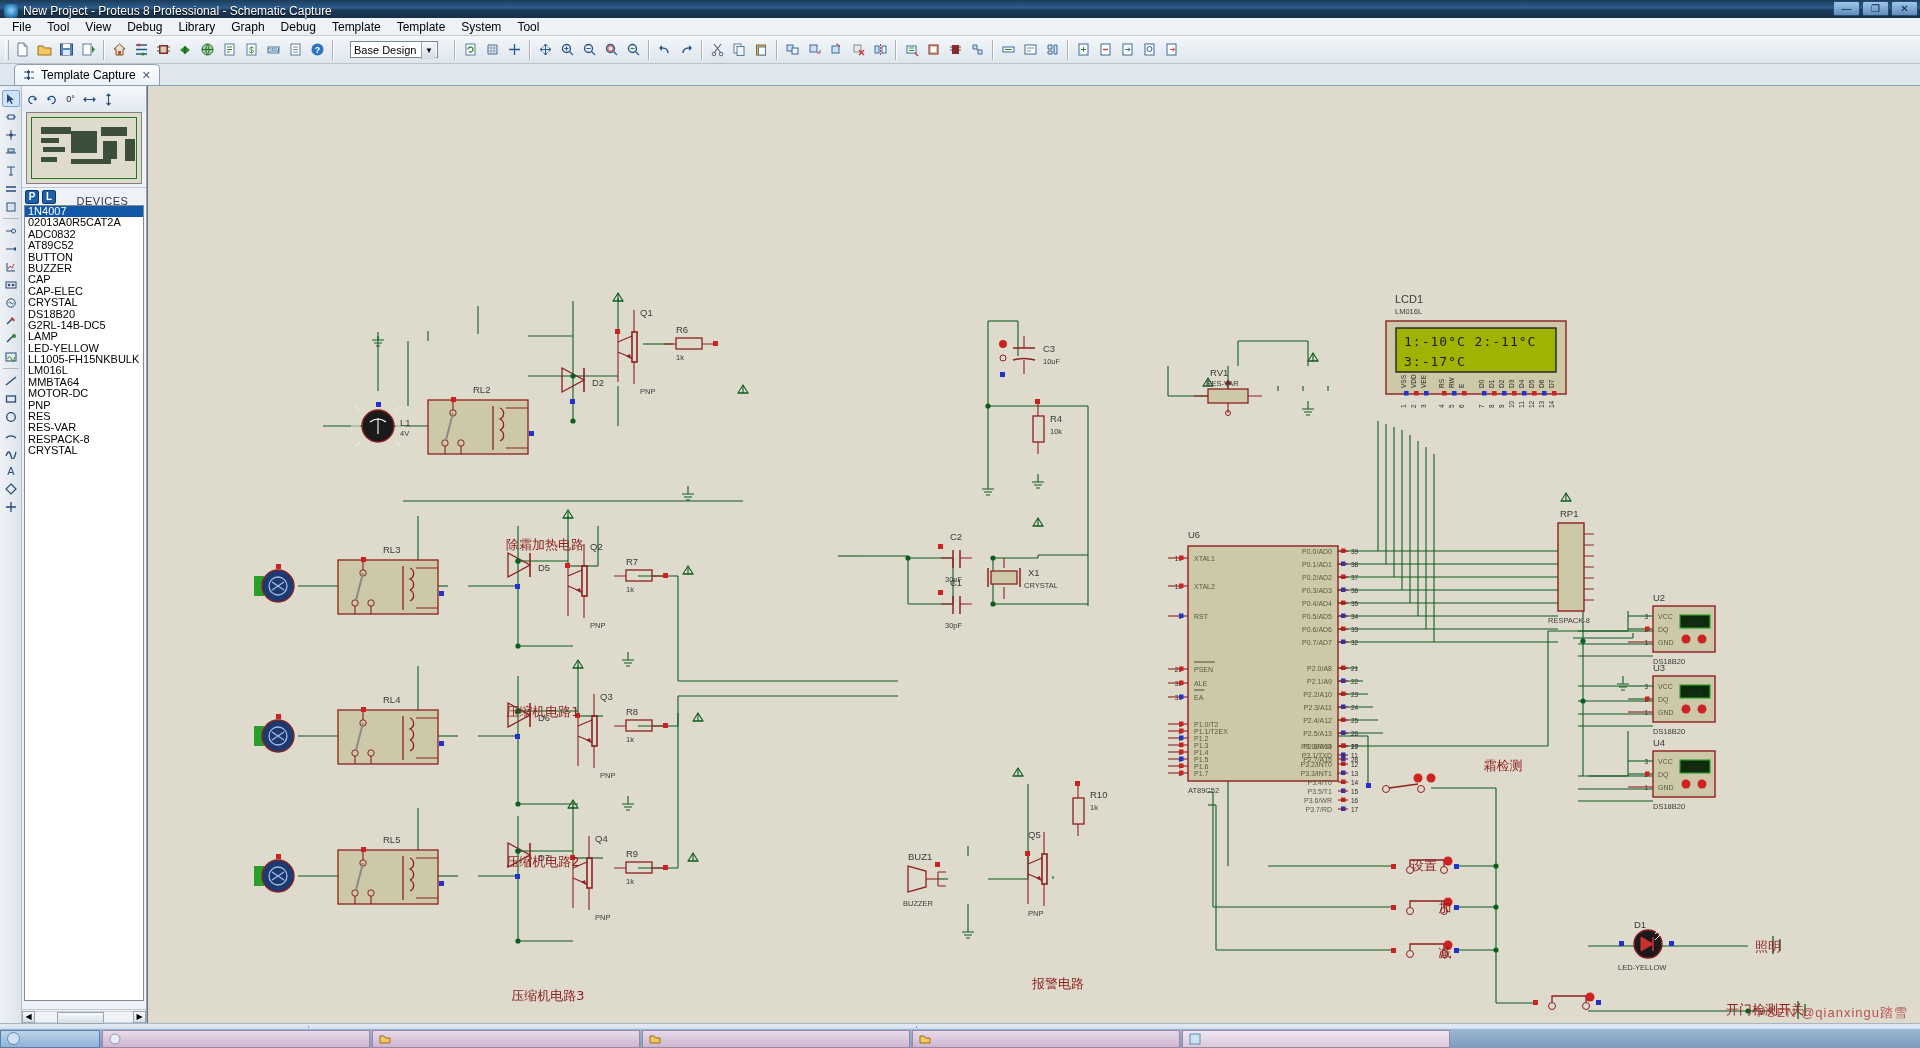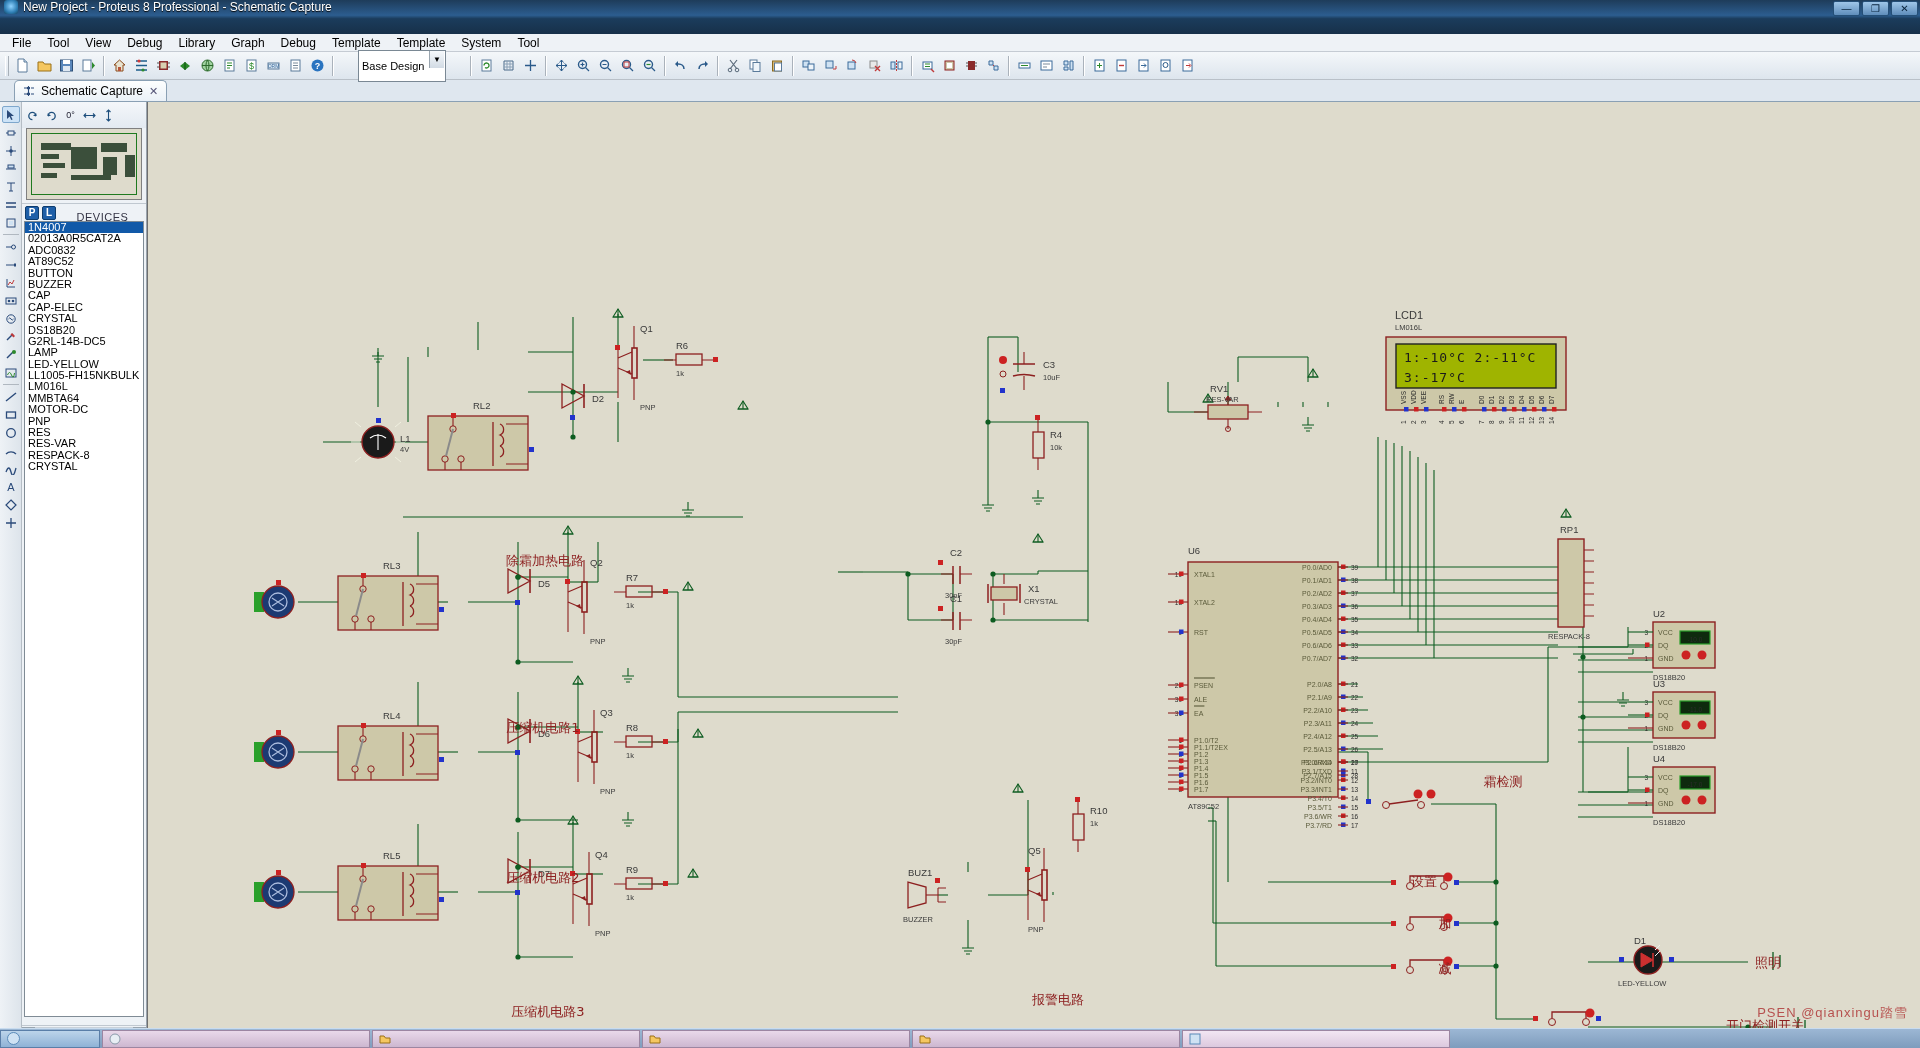--- a/index.html
+++ b/index.html
@@ -8,23 +8,23 @@
     width:1920px; height:1048px;
     font-family:"Liberation Sans", sans-serif;
     font-size:12px;
     background:#d4d0c8;
     overflow:hidden;
     position:relative;
   }
 
   
   #titlebar{
-    height:34px;
+    height:18px;
     background:linear-gradient(to bottom,#1e3c5a 0%, #2c5d8f 45%, #1b3c5c 55%, #173049 100%);
-    display:flex; align-items:flex-start; color:#fff;
+    display:flex; align-items:flex-end; color:#fff;
     padding-left:4px; position:relative;
   }
   #titlebar .tb-icon{
     width:14px;height:14px;margin-right:5px;
     background:radial-gradient(circle at 50% 45%, #8fd3ff 0%, #2f7fb5 60%, #14445f 100%);
     border-radius:3px; flex:none;
   }
   #titlebar .tb-text{ font-size:12px; text-shadow:0 1px 1px #000; }
   #titlebar .tb-btns{ position:absolute; right:2px; top:1px; display:flex; gap:2px; }
   #titlebar .tb-btns div{
@@ -48,23 +48,23 @@
     padding-left:3px; gap:1px;
   }
   .tbtn{
     width:21px;height:21px;display:flex;align-items:center;justify-content:center;
     border:1px solid transparent; border-radius:2px; font-size:13px; line-height:1;
     color:#24415c;
   }
   .tsep{ width:2px;height:20px;border-left:1px solid #aab2bb;border-right:1px solid #fff;margin:0 3px; }
   .tgrip{ width:4px;height:20px;border-left:1px solid #fff;border-right:1px solid #a8b0b8;margin:0 2px; }
   #basedesign{
-    height:32px; width:88px; background:#fff; border:1px solid #7a8894;
+    height:17px; width:88px; background:#fff; border:1px solid #7a8894;
     display:flex; align-items:center; font-size:11px; padding-left:3px;
-    position:relative; margin:0 20px;
+    position:relative; margin:0 12px;
   }
   #basedesign .arw{
     position:absolute;right:1px;top:0;height:17px;width:15px;
     background:linear-gradient(to bottom,#f6f9fc,#d2dbe4);
     border-left:1px solid #9aa5af; display:flex;align-items:center;justify-content:center;
     font-size:8px;
   }
 
   
   #tabstrip{
@@ -492,21 +492,21 @@
 
 <div id="tabstrip">
   <div class="tab">
     <span class="tabicon">
       <svg width="12" height="12" viewBox="0 0 12 12">
           <path d="M1 3h3M8 3h3M1 9h3M8 9h3M5.5 1v10" stroke="#2a4a7a" stroke-width="1.1" fill="none"></path>
           <rect x="4" y="2" width="3" height="2.2" fill="#2a4a7a"></rect>
           <rect x="4" y="7.8" width="3" height="2.2" fill="#2a4a7a"></rect>
         </svg>
     </span>
-    <span>Schematic Capture</span>
+    <span>Template Capture</span>
     <span style="color:#557; font-size:11px;">✕</span>
   </div>
 </div>
 
 <div id="body">
 
   <div id="modebar">
     <div class="mbtn sel">
       <svg width="12" height="12" viewBox="0 0 12 12">
           <path d="M2 1l7 6H6l1.6 3.5-1.4.6L4.6 7.6 2 10z" fill="#2a4a7a"></path>

